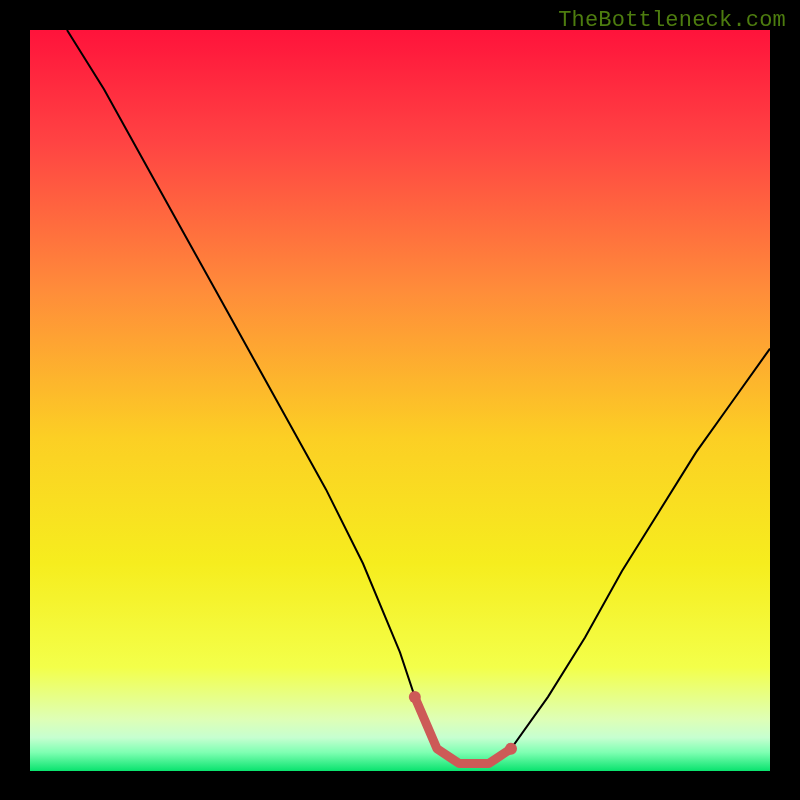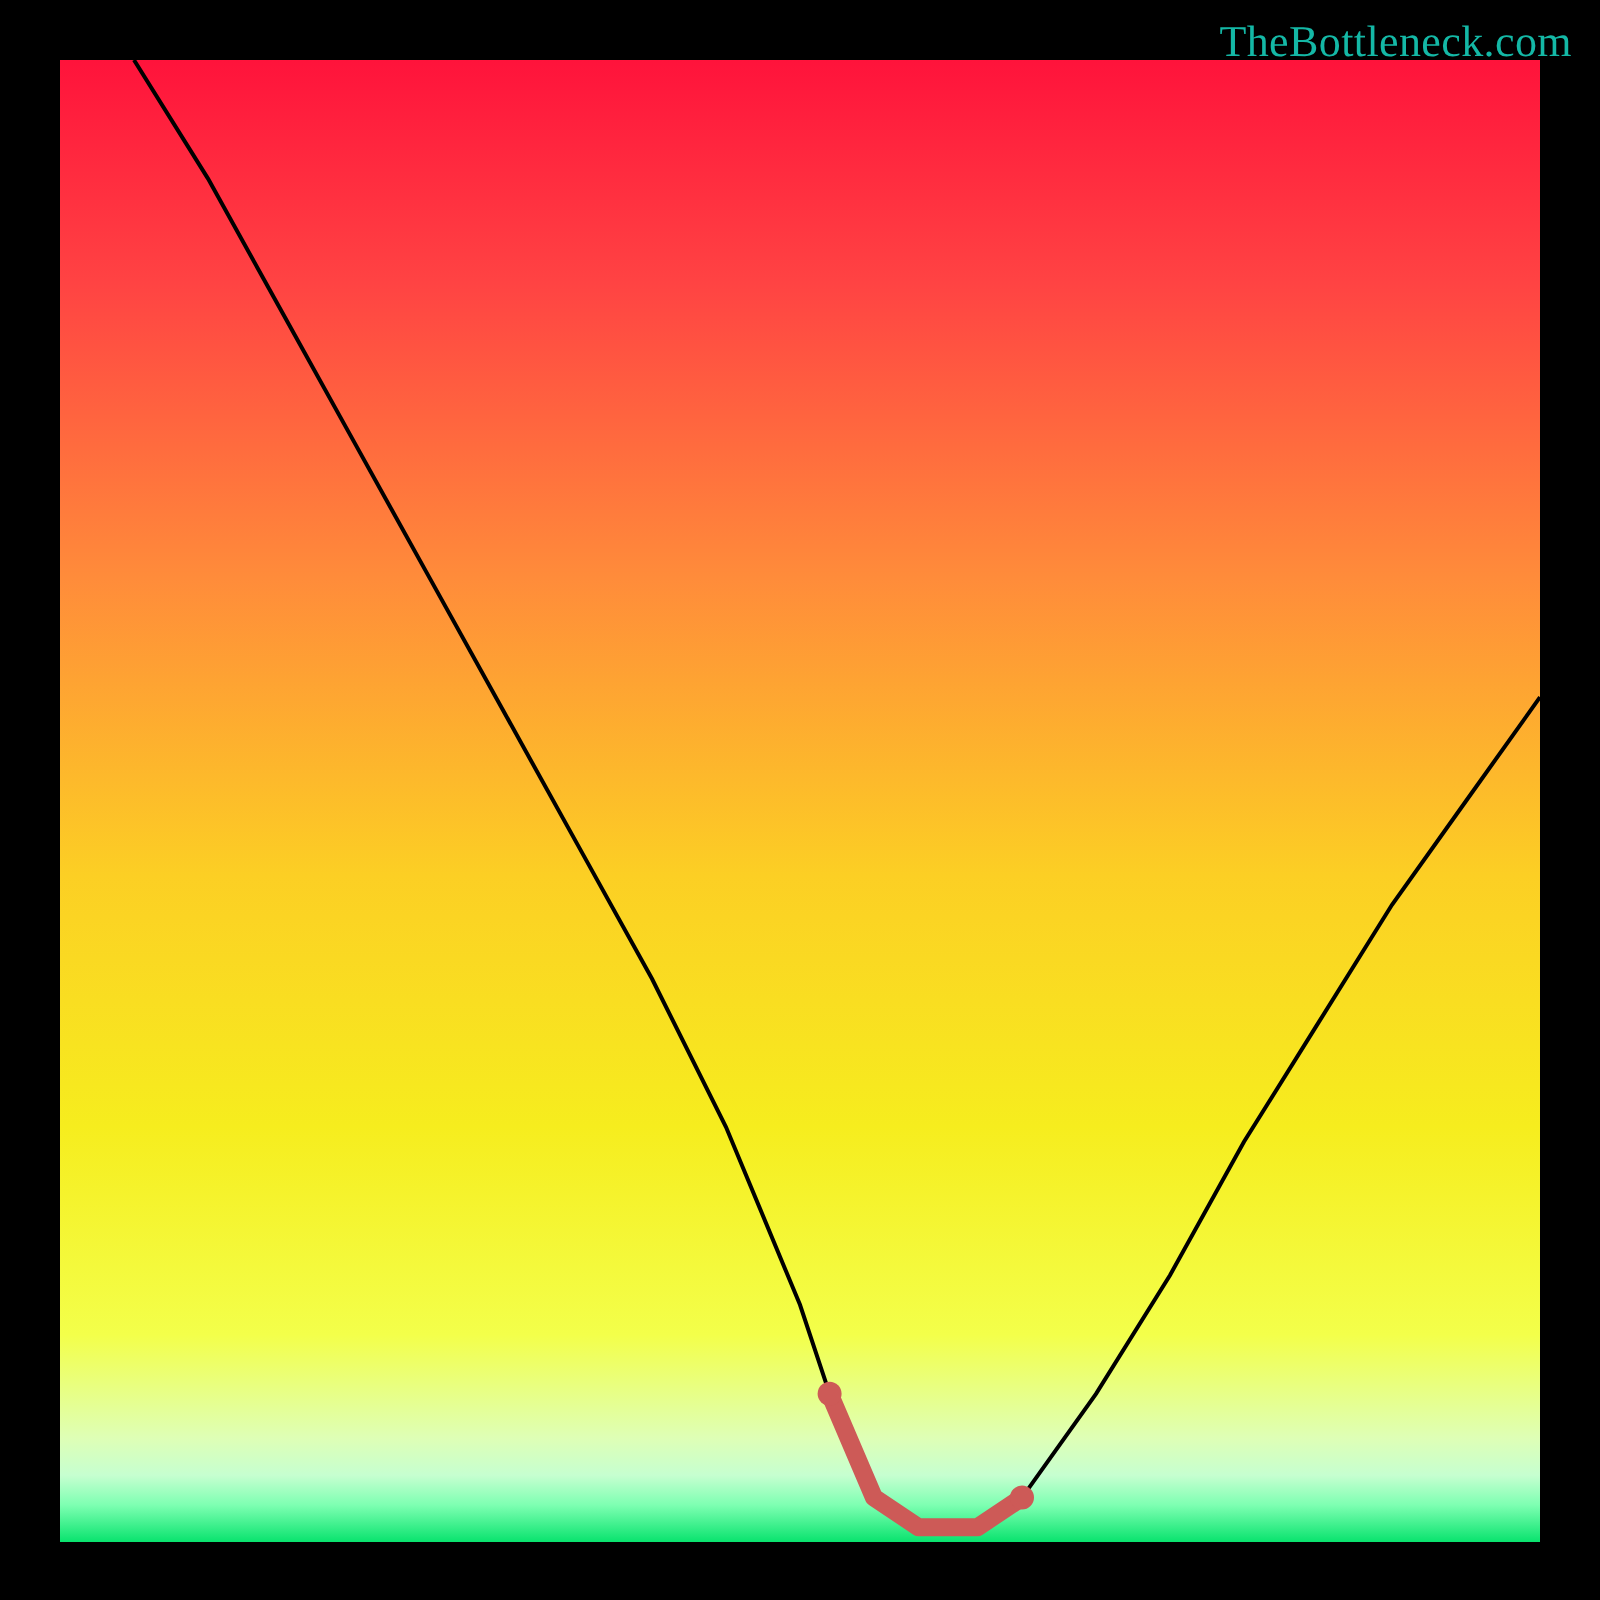--- a/index.html
+++ b/index.html
@@ -13,23 +13,23 @@
   .frame {
     position: relative;
     width: 800px;
     height: 800px;
     background: #000;
   }
   .watermark {
     position: absolute;
     top: 8px;
     right: 14px;
-    font-family: Liberation Serif, serif;
+    font-family: Liberation Mono, monospace;
     font-size: 22px;
-    color: #14b8a6;
+    color: #4d7c0f;
     letter-spacing: 0.2px;
     z-index: 10;
   }
   svg.plot {
     position: absolute;
     left: 0;
     top: 0;
   }
 </style>
 </head>

